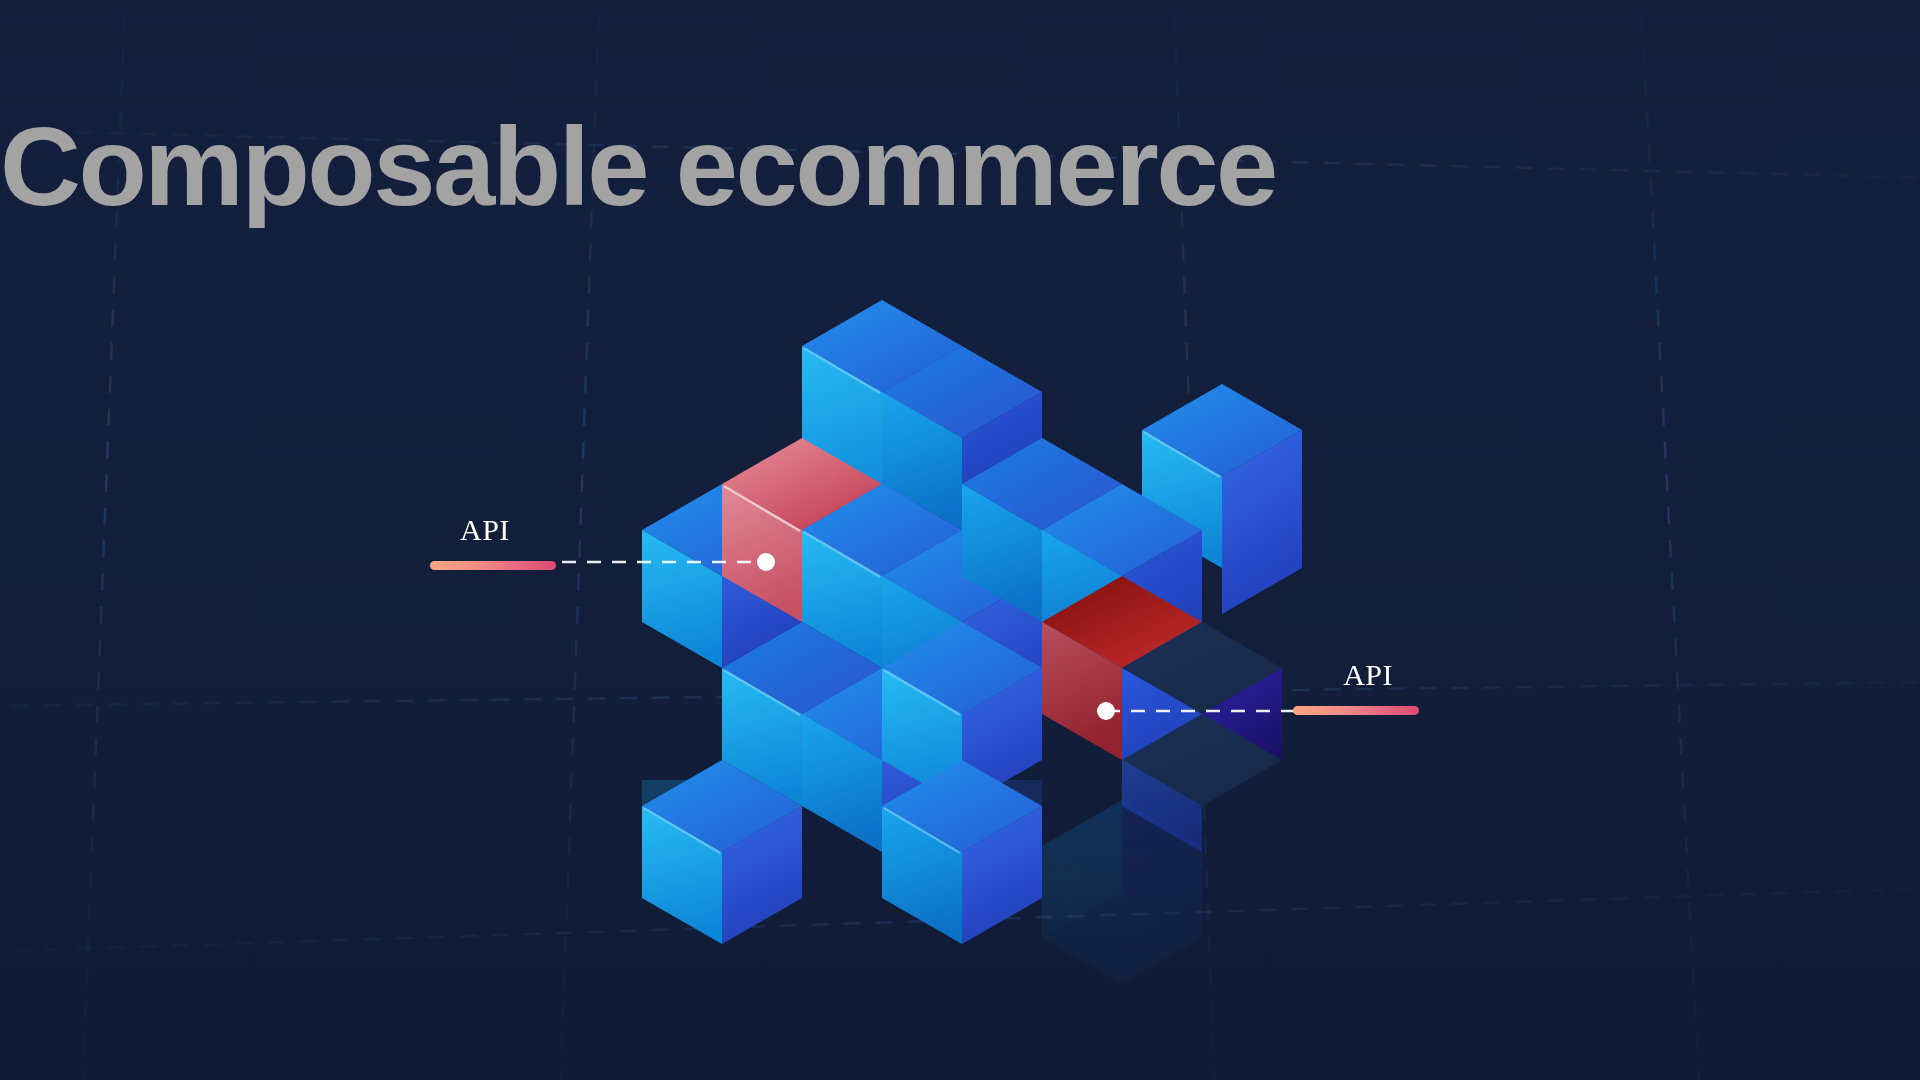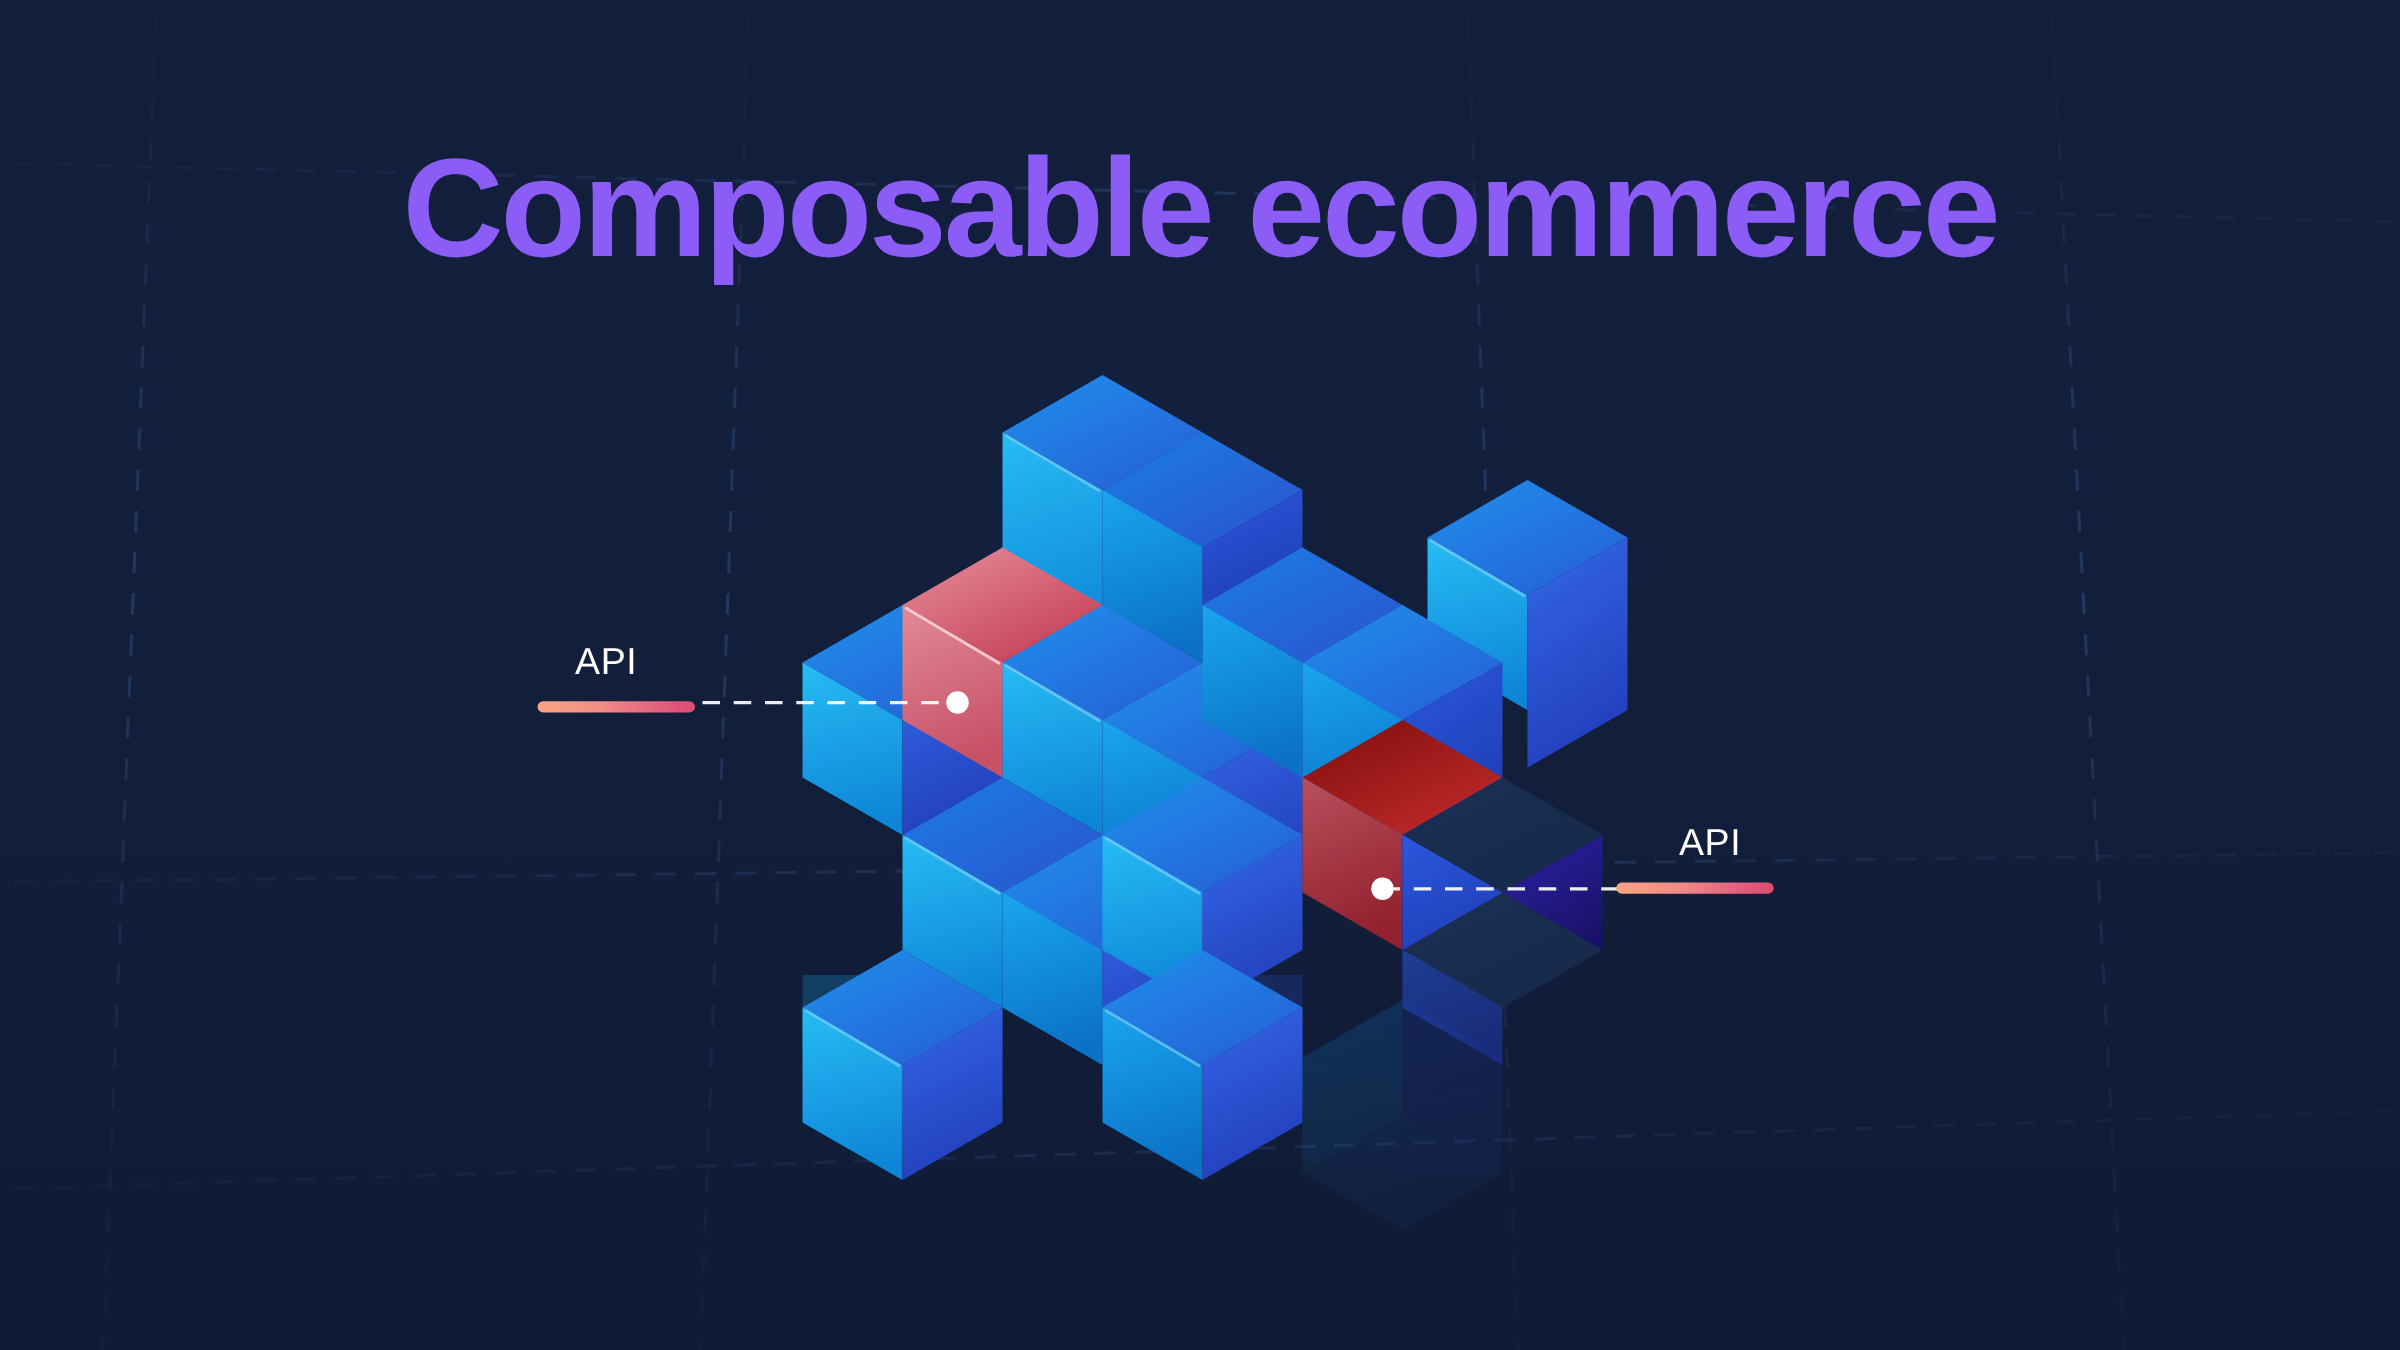--- a/index.html
+++ b/index.html
@@ -24,34 +24,34 @@
   }
   .bg-tint{
     position:absolute;inset:0;
     background:linear-gradient(180deg,rgba(17,28,56,.55) 0%,rgba(17,28,56,0) 28%,rgba(10,18,38,.30) 100%);
   }
   .grid-svg{position:absolute;inset:0;}
 
   
   .title{
     position:absolute;left:0;right:0;top:108px;
-    text-align:center;
-    color:#8b5cf6;
+    text-align:left;
+    color:#a3a3a3;
     font-size:112px;
     font-weight:700;
     letter-spacing:-2.5px;
     line-height:1.05;
     white-space:nowrap;
   }
 
   
   .cubes-svg{position:absolute;left:0;top:0;}
 
   
-  .api{position:absolute;}
+  .api{position:absolute;font-family:Liberation Serif, serif;}
   .api-label{
     color:#ffffff;
     font-size:30px;
     font-weight:400;
     letter-spacing:.5px;
     line-height:1;
     white-space:nowrap;
   }
   .api-bar{
     height:9px;border-radius:6px;

